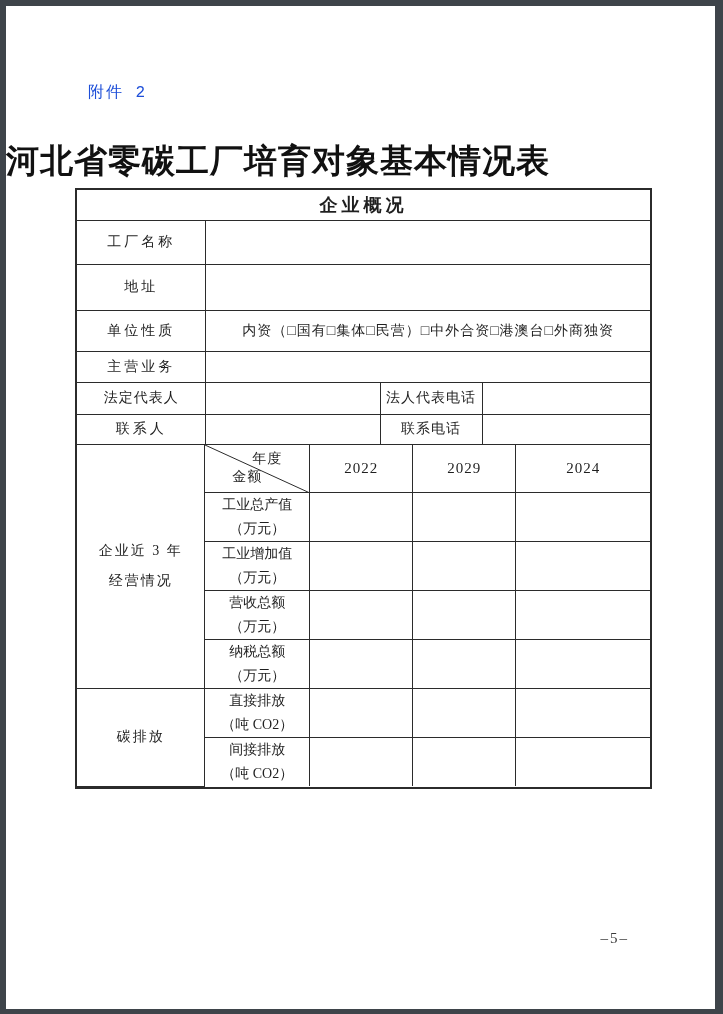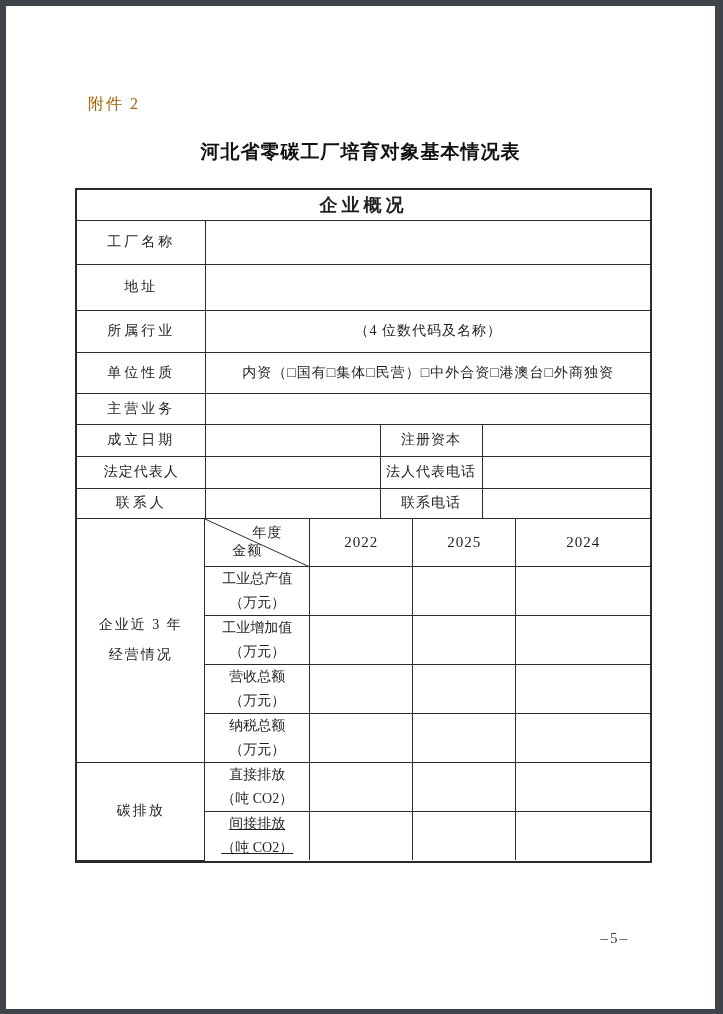--- a/index.html
+++ b/index.html
@@ -16,33 +16,33 @@
     position: absolute;
     left: 6px;
     top: 6px;
     width: 709px;
     height: 1003px;
     background: #ffffff;
   }
   .attachment {
     position: absolute;
     left: 82px;
-    top: 88px;
-    font-family: Liberation Serif, serif;
+    top: 76px;
+    font-family: Liberation Mono, monospace;
     font-size: 16px;
     letter-spacing: 2px;
-    color: #a16207;
+    color: #1d4ed8;
   }
   .doc-title {
     position: absolute;
     left: 0;
     top: 133px;
     width: 100%;
-    text-align: center;
-    font-size: 19px;
+    text-align: left;
+    font-size: 33px;
     font-weight: bold;
     letter-spacing: 1px;
     color: #111;
   }
   .form-wrap {
     position: absolute;
     left: 69px;
     top: 182px;
     width: 573px;
     border: 2px solid #2b2b2b;
@@ -59,21 +59,21 @@
     text-align: center;
     vertical-align: middle;
     font-size: 14px;
     color: #1f1f1f;
   }
   
   table tr td:first-child { border-left: none; }
   table tr td:last-child { border-right: none; }
   table.upper tr:first-child td { border-top: none; }
   table.lower tr:first-child td { border-top: none; }
-  table.lower tr:last-child td { border-bottom: none; text-decoration: underline; }
+  table.lower tr:last-child td { border-bottom: none; }
 
   .section-hd {
     font-size: 18px;
     font-weight: bold;
     letter-spacing: 4px;
   }
   .lbl { letter-spacing: 3px; }
   .lbl-tight { letter-spacing: 1px; }
   .preline { white-space: pre-line; }
   .two-line { line-height: 24px; }
@@ -127,37 +127,27 @@
         <td colspan="4" class="section-hd">企业概况</td>
       </tr>
       <tr style="height:44px">
         <td class="lbl">工厂名称</td>
         <td colspan="3"></td>
       </tr>
       <tr style="height:46px">
         <td class="lbl">地址</td>
         <td colspan="3"></td>
       </tr>
-      <tr style="height:42px">
-        <td class="lbl">所属行业</td>
-        <td colspan="3" class="val">（4 位数代码及名称）</td>
-      </tr>
       <tr style="height:41px">
         <td class="lbl">单位性质</td>
         <td colspan="3" class="val">内资（□国有□集体□民营）□中外合资□港澳台□外商独资</td>
       </tr>
       <tr style="height:31px">
         <td class="lbl">主营业务</td>
         <td colspan="3"></td>
-      </tr>
-      <tr style="height:32px">
-        <td class="lbl">成立日期</td>
-        <td></td>
-        <td class="lbl-tight">注册资本</td>
-        <td></td>
       </tr>
       <tr style="height:32px">
         <td class="lbl-tight">法定代表人</td>
         <td></td>
         <td class="lbl-tight">法人代表电话</td>
         <td></td>
       </tr>
       <tr style="height:30px">
         <td class="lbl">联系人</td>
         <td></td>
@@ -182,21 +172,21 @@
         <td class="diag-cell">
           <svg class="diag-svg" viewBox="0 0 100 100" preserveAspectRatio="none">
             <line x1="0" y1="0" x2="100" y2="100" stroke="#2b2b2b" stroke-width="1" vector-effect="non-scaling-stroke"></line>
           </svg>
           <div class="diag-inner">
             <span class="diag-top">年度</span>
             <span class="diag-bottom">金额</span>
           </div>
         </td>
         <td class="year-num">2022</td>
-        <td class="year-num">2025</td>
+        <td class="year-num">2029</td>
         <td class="year-num">2024</td>
       </tr>
       <tr style="height:48px">
         <td class="preline two-line">工业总产值
 （万元）</td>
         <td></td>
         <td></td>
         <td></td>
       </tr>
       <tr style="height:48px">

